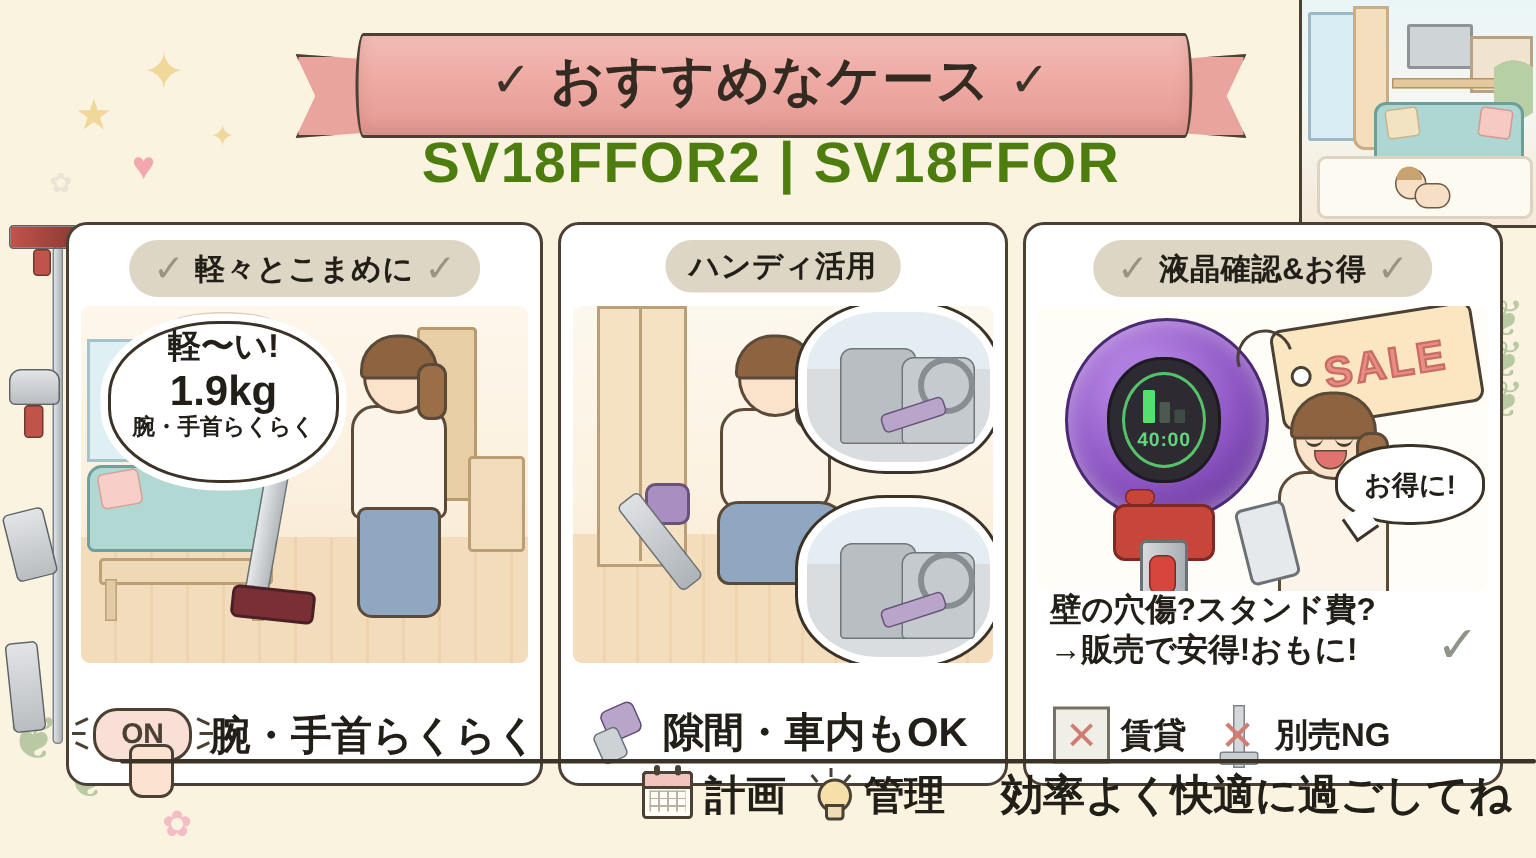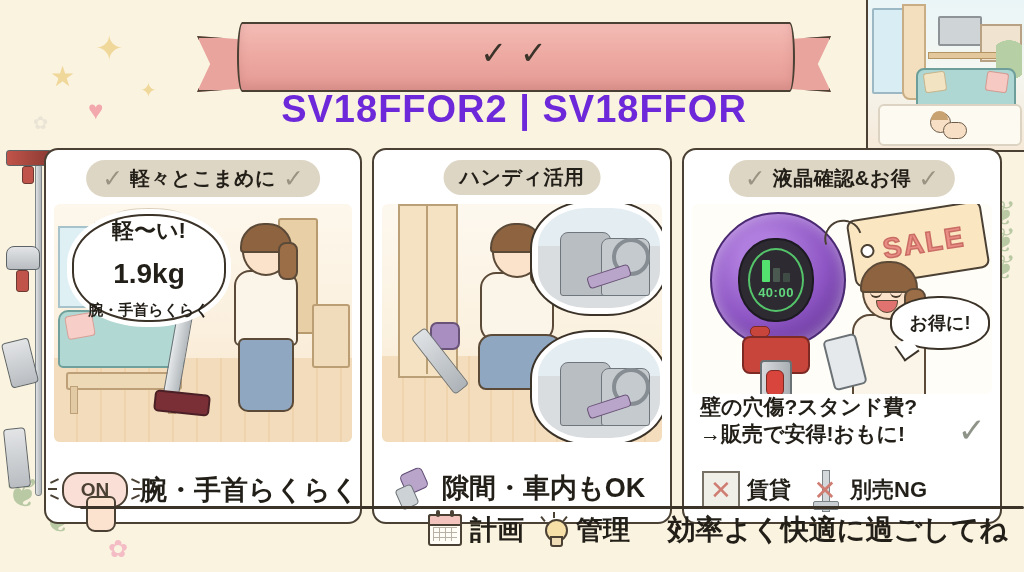--- a/index.html
+++ b/index.html
@@ -60,21 +60,21 @@
   .tail-r{right:0;clip-path:polygon(100% 0,0 8%,0 92%,100% 100%,78% 50%);}
   .banner-text{
     position:absolute;left:40px;top:0;width:554px;height:62px;
     display:flex;align-items:center;justify-content:center;gap:12px;
     font-size:35px;font-weight:bold;color:#332b21;letter-spacing:1px;
     z-index:3;
   }
   .bn-check{font-size:32px;color:#3c342a;font-weight:bold;}
   .model-line{
     position:absolute;left:0;top:66px;width:634px;text-align:center;
-    font-size:38px;font-weight:bold;color:#6d28d9;letter-spacing:1px;
+    font-size:38px;font-weight:bold;color:#4d7c0f;letter-spacing:1px;
     font-family:"Liberation Sans",sans-serif;
   }
 
   
   .panel{
     position:absolute;top:148px;
     background:#ffffff;border:2.5px solid #4a4033;border-radius:14px;
   }
   #panel1{left:44px;width:314px;height:372px;}
   #panel2{left:372px;width:296px;height:372px;}
@@ -108,22 +108,22 @@
   .s1 .lady .pony{position:absolute;left:58px;top:16px;width:16px;height:34px;border-radius:8px;background:#9c6e48;border:2px solid #5c4a38;}
   .s1 .lady .tors{position:absolute;left:14px;top:44px;width:60px;height:72px;border-radius:16px 16px 6px 6px;background:#fbf4e8;border:2px solid #5c4a38;}
   .s1 .lady .leg{position:absolute;left:18px;top:112px;width:52px;height:70px;border-radius:6px 6px 10px 10px;background:#8fa7c0;border:2px solid #5c4a38;}
   .s1 .vac{position:absolute;left:118px;top:84px;width:14px;height:108px;background:linear-gradient(90deg,#e6e8ea,#b3b9bd);border:1.6px solid #6b7276;border-radius:4px;transform:rotate(10deg);}
   .s1 .vhead{position:absolute;left:100px;top:188px;width:52px;height:18px;background:#7a2f36;border:2px solid #4a2026;border-radius:5px;transform:rotate(6deg);}
   .s1 .vmot{position:absolute;left:110px;top:60px;width:30px;height:34px;background:#b8a0c7;border:2px solid #6a5378;border-radius:8px;transform:rotate(12deg);}
 
   .bubble1{
     position:absolute;left:18px;top:10px;width:150px;height:104px;
     background:#fff;border:2.5px solid #3b3228;border-radius:48%/46%;
-    display:flex;flex-direction:column;align-items:center;justify-content:center;
-    z-index:6;box-shadow:0 0 0 5px #fff;gap:13px;
+    display:flex;flex-direction:column;align-items:center;
+    z-index:6;box-shadow:0 0 0 5px #fff;
   }
   .bubble1 .l1{font-size:22px;font-weight:bold;color:#221e18;}
   .bubble1 .l2{font-size:28px;font-weight:bold;color:#221e18;line-height:1.05;}
   .bubble1 .l3{font-size:15px;font-weight:bold;color:#221e18;}
 
   
   .s2{background:linear-gradient(180deg,#fdf8ef 0%,#fbf1df 55%,#f7e4c8 100%);}
   .s2 .wardrobe{position:absolute;left:16px;top:0;width:56px;height:170px;background:#f4e2c2;border:2px solid #bb9f76;}
   .s2 .wline{position:absolute;left:44px;top:0;width:2px;height:170px;background:#bb9f76;}
   .s2 .floor{position:absolute;left:0;bottom:0;width:100%;height:86px;background:repeating-linear-gradient(90deg,#f4ddbd 0 20px,#f0d4ae 20px 22px);}
@@ -284,20 +284,21 @@
       <div class="body" style="width:20px;height:58px;border-radius:4px;transform:rotate(-6deg);"></div>
     </div>
   </div>
 
   <div class="banner-wrap">
     <div class="ribbon-tail tail-l"></div>
     <div class="ribbon-tail tail-r"></div>
     <div class="ribbon"></div>
     <div class="banner-text">
       <span class="bn-check">✓</span>
+      <span>おすすめなケース</span>
       <span class="bn-check">✓</span>
     </div>
     <div class="model-line">SV18FFOR2 | SV18FFOR</div>
   </div>
 
   <div class="panel" id="panel1">
     <div class="p-head">
       <span class="ck">✓</span>
       <span class="txt">軽々とこまめに</span>
       <span class="ck">✓</span>

